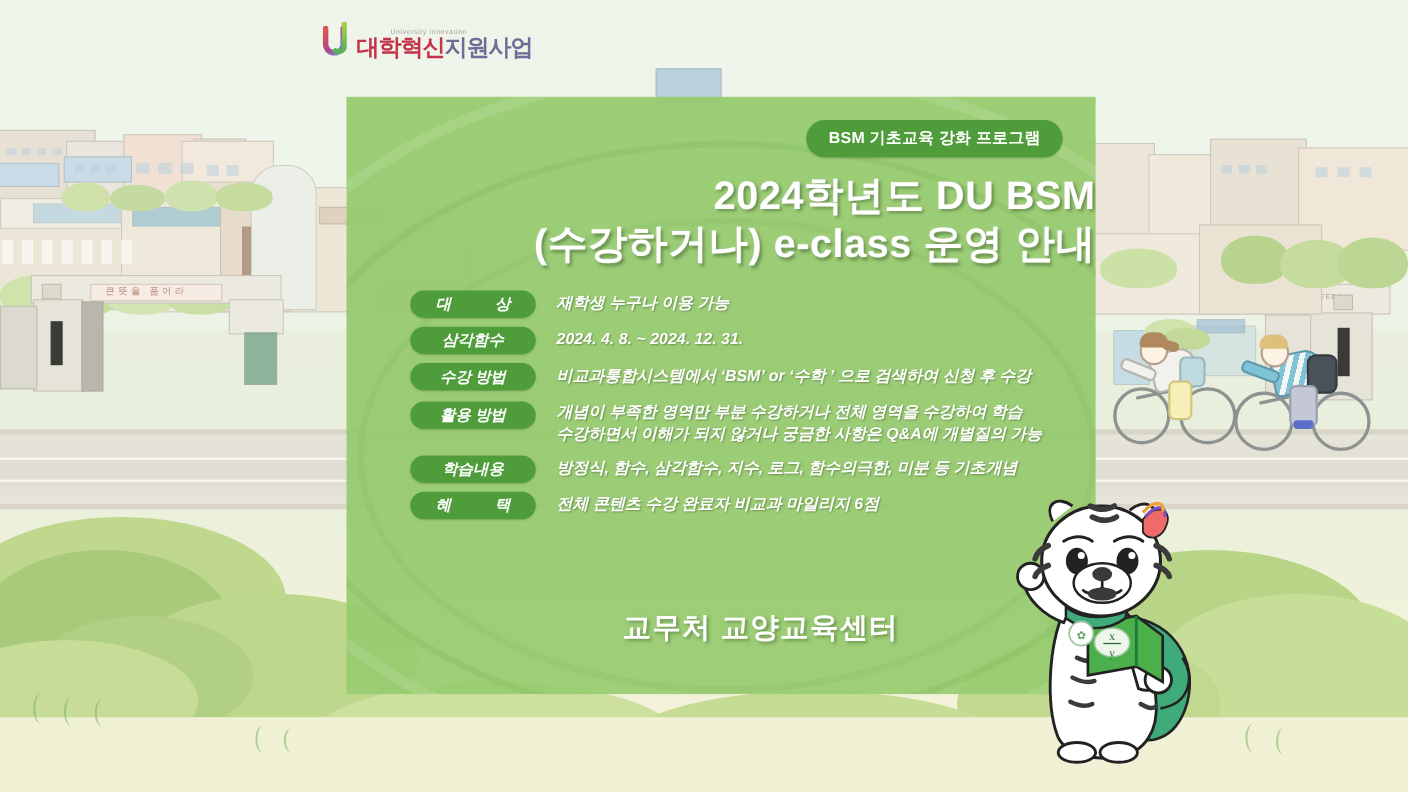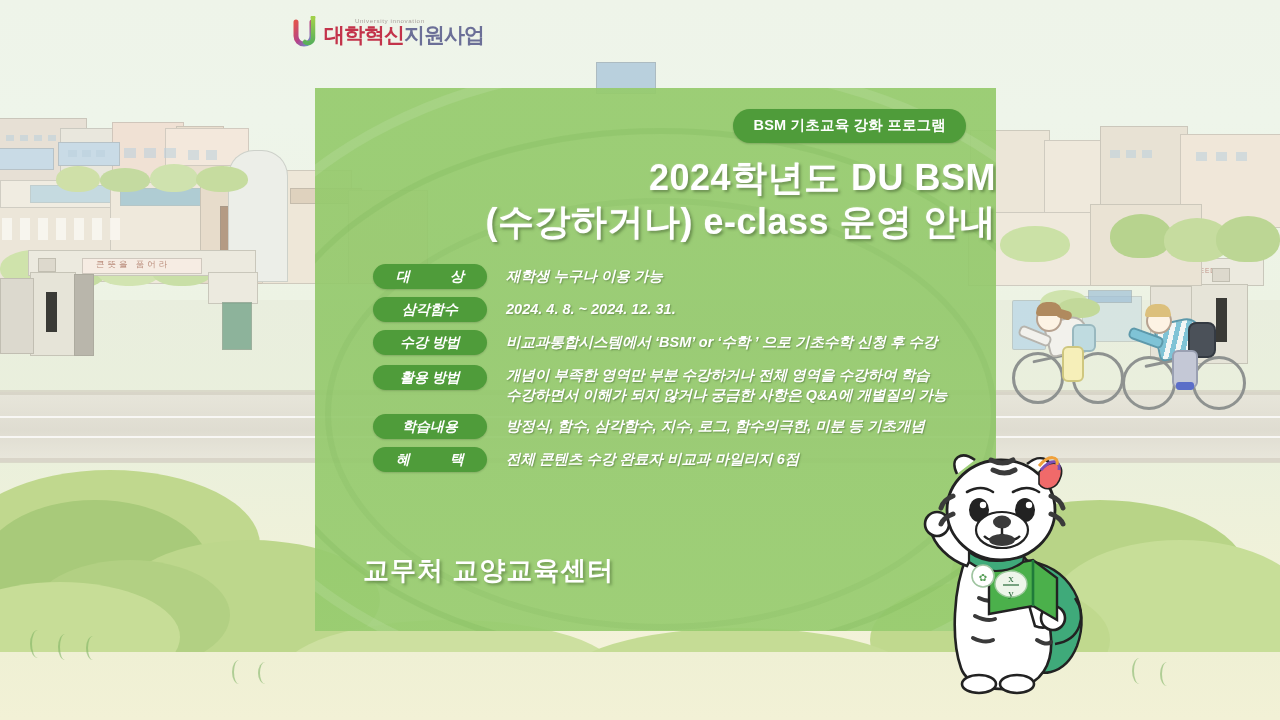--- a/index.html
+++ b/index.html
@@ -72,26 +72,26 @@
   .pill{flex:0 0 auto;width:114px;height:25px;line-height:25px;border-radius:14px;
         background:#4f9c3a;color:#fff;font-size:14px;font-weight:bold;text-align:center;
         box-shadow:0 1px 2px rgba(0,0,0,.16);}
   .pill.spaced{letter-spacing:18px;text-indent:18px;}
   .val{flex:1 1 auto;margin-left:19px;color:#fff;font-size:14.5px;font-weight:bold;
        line-height:20px;text-shadow:1px 1px 1.6px rgba(60,90,40,.5);padding-top:2px;}
   .val .line{display:block;}
   .row.r-use .pill{margin-top:2px;}
   .row.r-use{margin-bottom:9px;}
 
-  .footer{position:absolute;left:16px;top:465px;width:681px;text-align:left;color:#fff;
+  .footer{position:absolute;left:4px;top:465px;width:681px;text-align:center;color:#fff;
           font-size:26px;font-weight:bold;letter-spacing:1px;
           text-shadow:2px 2px 3px rgba(60,90,40,.5);padding-left:32px;}
 
   
-  #logo{position:absolute;left:293px;top:16px;height:38px;display:flex;align-items:flex-start;}
+  #logo{position:absolute;left:293px;top:16px;height:38px;display:flex;align-items:flex-end;}
   .logo-mark{position:relative;width:26px;height:34px;margin-right:5px;}
   .logo-ko{font-size:21px;font-weight:bold;line-height:1;letter-spacing:-1px;}
   .logo-ko .a{color:#c3334a;}
   .logo-ko .b{color:#6b6f97;}
   .logo-en{position:absolute;left:31px;top:1px;font-size:6.2px;color:#a9a19c;letter-spacing:.6px;}
 
   
   #board{position:absolute;left:806px;top:478px;width:124px;height:74px;}
   .board-frame{position:absolute;inset:0;background:#f4f4f0;border-radius:2px;
                box-shadow:0 1px 2px rgba(0,0,0,.2);}
@@ -310,21 +310,21 @@
       <div class="row">
         <div class="pill">삼각함수</div>
         <div class="val">
           <span class="line">2024. 4. 8. ~ 2024. 12. 31.</span>
         </div>
       </div>
 
       <div class="row">
         <div class="pill">수강 방법</div>
         <div class="val">
-          <span class="line">비교과통합시스템에서 ‘BSM’ or ‘수학 ’ 으로 기초수학 신청 후 수강</span>
+          <span class="line">비교과통합시스템에서 ‘BSM’ or ‘수학 ’ 으로 검색하여 신청 후 수강</span>
         </div>
       </div>
 
       <div class="row r-use">
         <div class="pill">활용 방법</div>
         <div class="val">
           <span class="line">개념이 부족한 영역만 부분 수강하거나 전체 영역을 수강하여 학습</span>
           <span class="line">수강하면서 이해가 되지 않거나 궁금한 사항은 Q&amp;A에 개별질의 가능</span>
         </div>
       </div>

